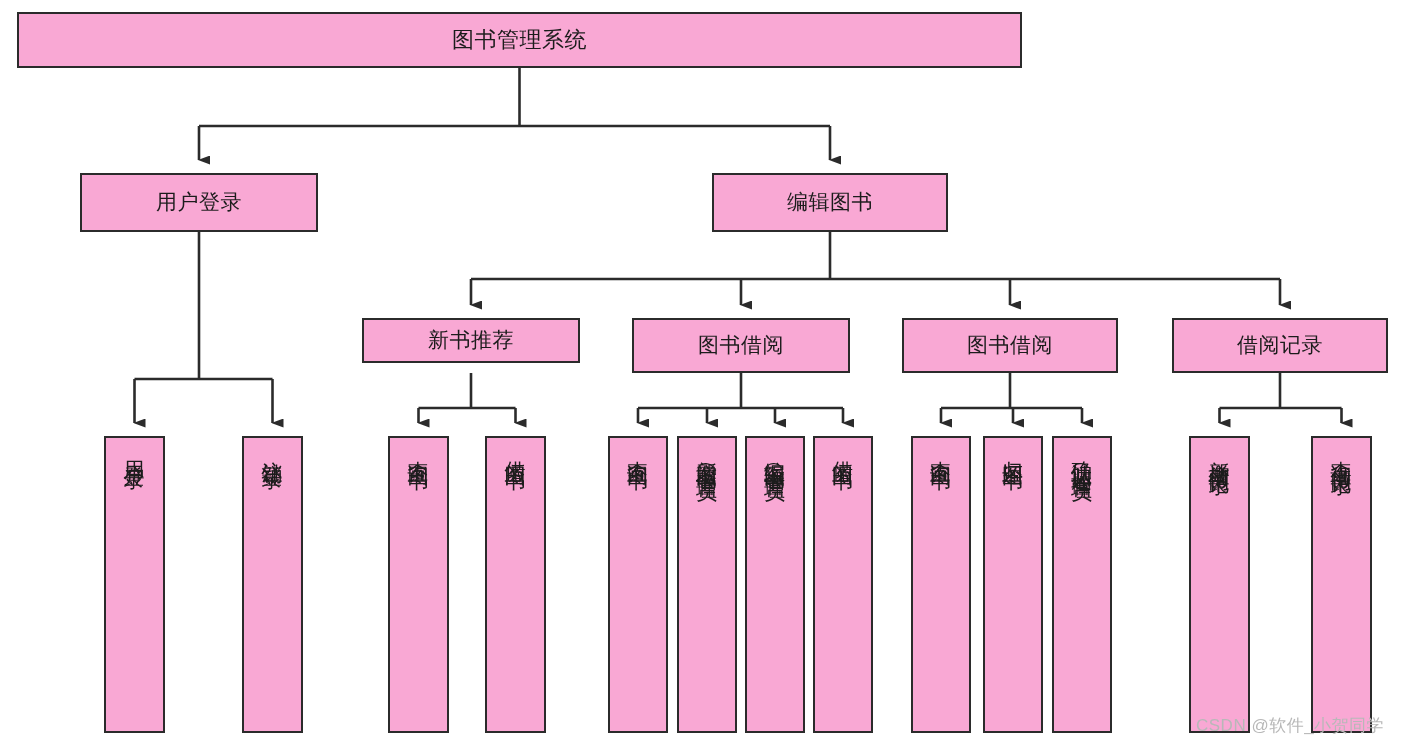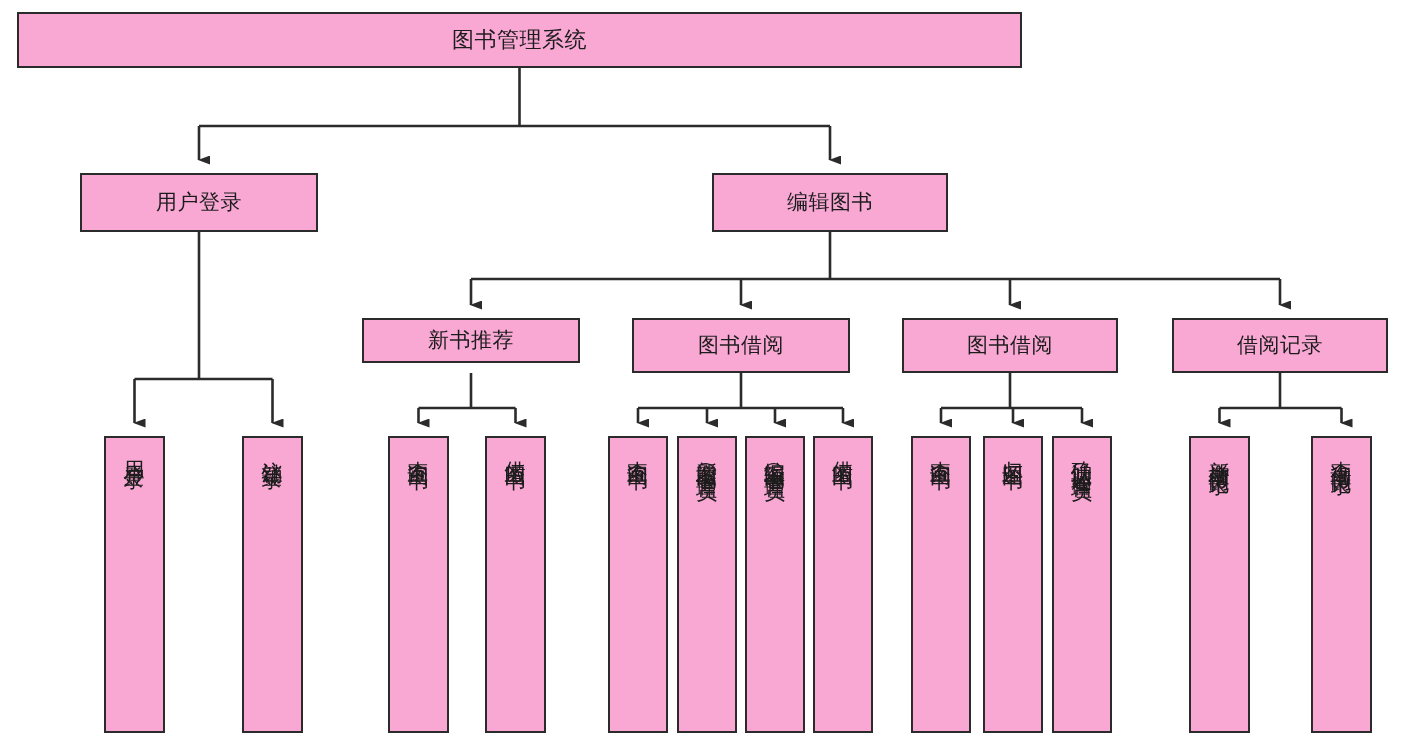--- a/index.html
+++ b/index.html
@@ -173,13 +173,14 @@
         <span class="label">确认归还（管理员）</span>
       </div>
       <div class="node vert" style="left: 1189px; top: 436px; width: 61px; height: 297px;">
         <span class="label">新增借阅记录</span>
       </div>
       <div class="node vert" style="left: 1311px; top: 436px; width: 61px; height: 297px;">
         <span class="label">查询借阅记录</span>
       </div>
     </div>
 
+  <div class="watermark" style="left: 1196px; top: 714px;">CSDN @软件_小贺同学</div>
 </div>
 
 </body></html>

